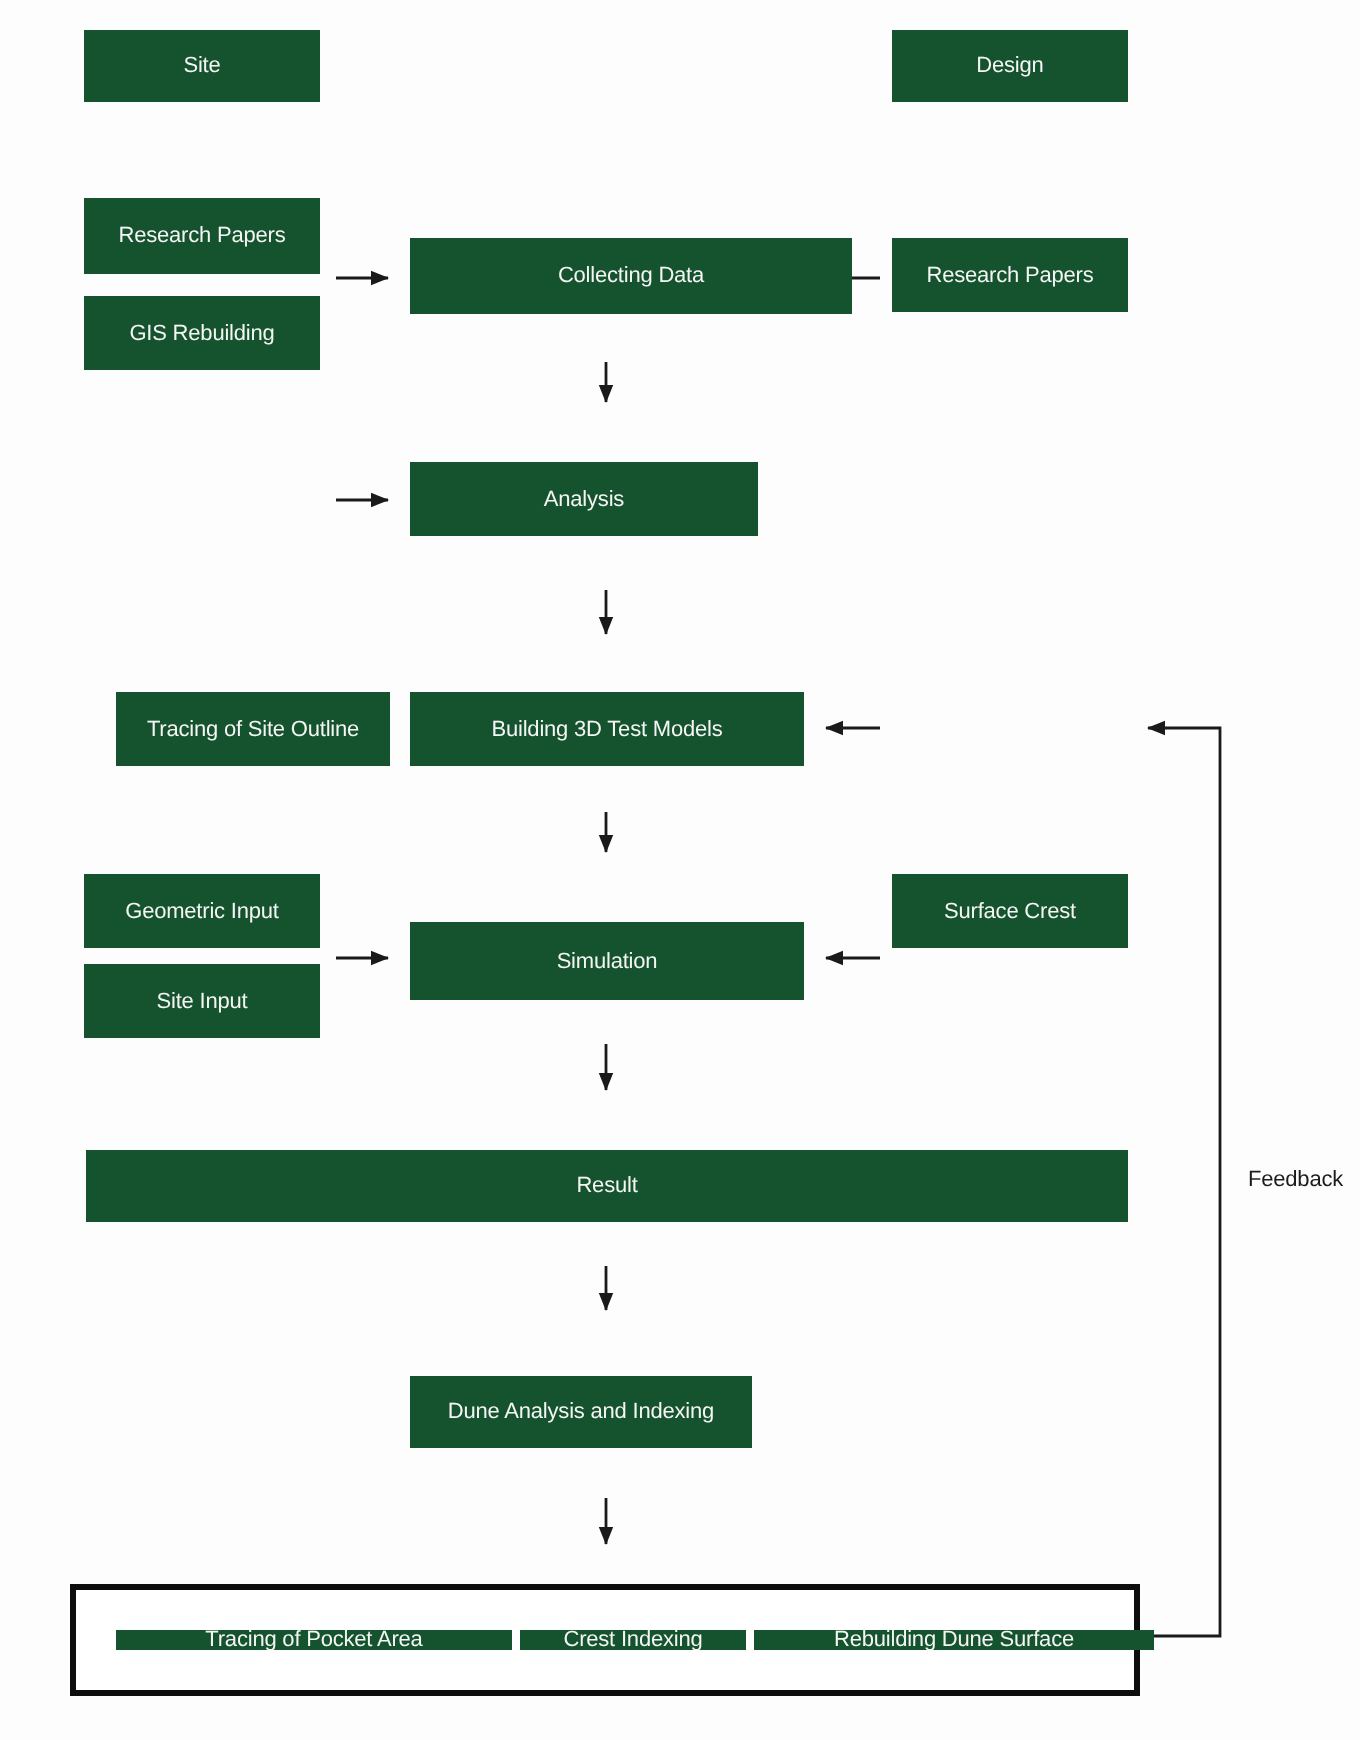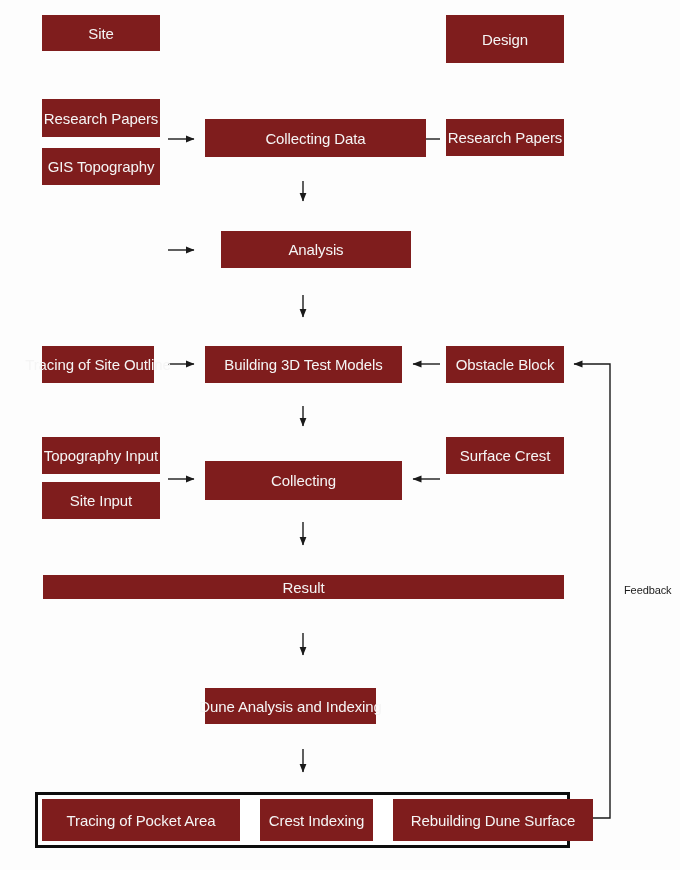--- a/index.html
+++ b/index.html
@@ -10,26 +10,26 @@
   #canvas {
     position: relative;
     width: 680px;
     height: 870px;
     background: #fdfdfd;
     font-family: "Liberation Sans", sans-serif;
     overflow: hidden;
   }
   .box {
     position: absolute;
-    background: #7f1d1d;
+    background: #14532d;
     color: #f5f5f5;
     display: flex;
     align-items: center;
     justify-content: center;
-    font-size: 15px;
+    font-size: 11px;
     letter-spacing: -0.1px;
     text-align: center;
     box-sizing: border-box;
     white-space: nowrap;
   }
   #connector-layer {
     position: absolute;
     left: 0;
     top: 0;
     width: 680px;
@@ -38,23 +38,23 @@
   }
   .output-group {
     position: absolute;
     left: 35px;
     top: 792px;
     width: 535px;
     height: 56px;
     box-sizing: border-box;
     border: 3px solid #0d0d0d;
     background: #ffffff;
-    padding: 4px;
+    padding: 20px;
     display: flex;
-    gap: 20px;
+    gap: 4px;
   }
   .output-group .box {
     position: static;
     flex: none;
     height: 100%;
   }
   .side-label {
     position: absolute;
     font-size: 11px;
     color: #1c1c1c;
@@ -88,39 +88,38 @@
       <line x1="303" y1="406" x2="303" y2="426" marker-end="url(#ah)"></line>
       <line x1="303" y1="522" x2="303" y2="545" marker-end="url(#ah)"></line>
       <line x1="303" y1="633" x2="303" y2="655" marker-end="url(#ah)"></line>
       <line x1="303" y1="749" x2="303" y2="772" marker-end="url(#ah)"></line>
 
       <polyline points="572,818 610,818 610,364 574,364" marker-end="url(#ah)"></polyline>
     </g>
   </svg>
 
   <div class="box" style="left:42px;top:15px;width:118px;height:36px">Site</div>
-  <div class="box" style="left:446px;top:15px;width:118px;height:48px">Design</div>
+  <div class="box" style="left:446px;top:15px;width:118px;height:36px">Design</div>
 
   <div class="box" style="left:42px;top:99px;width:118px;height:38px">Research Papers</div>
-  <div class="box" style="left:42px;top:148px;width:118px;height:37px">GIS Topography</div>
+  <div class="box" style="left:42px;top:148px;width:118px;height:37px">GIS Rebuilding</div>
   <div class="box" style="left:205px;top:119px;width:221px;height:38px">Collecting Data</div>
   <div class="box" style="left:446px;top:119px;width:118px;height:37px">Research Papers</div>
 
-  <div class="box" style="left:221px;top:231px;width:190px;height:37px">Analysis</div>
+  <div class="box" style="left:205px;top:231px;width:174px;height:37px">Analysis</div>
 
-  <div class="box" style="left:42px;top:346px;width:112px;height:37px">Tracing of Site Outline</div>
+  <div class="box" style="left:58px;top:346px;width:137px;height:37px">Tracing of Site Outline</div>
   <div class="box" style="left:205px;top:346px;width:197px;height:37px">Building 3D Test Models</div>
-  <div class="box" style="left:446px;top:346px;width:118px;height:37px">Obstacle Block</div>
 
-  <div class="box" style="left:42px;top:437px;width:118px;height:37px">Topography Input</div>
+  <div class="box" style="left:42px;top:437px;width:118px;height:37px">Geometric Input</div>
   <div class="box" style="left:42px;top:482px;width:118px;height:37px">Site Input</div>
-  <div class="box" style="left:205px;top:461px;width:197px;height:39px">Collecting</div>
+  <div class="box" style="left:205px;top:461px;width:197px;height:39px">Simulation</div>
   <div class="box" style="left:446px;top:437px;width:118px;height:37px">Surface Crest</div>
 
-  <div class="box" style="left:43px;top:575px;width:521px;height:24px">Result</div>
+  <div class="box" style="left:43px;top:575px;width:521px;height:36px">Result</div>
 
   <div class="box" style="left:205px;top:688px;width:171px;height:36px">Dune Analysis and Indexing</div>
 
   <div class="output-group">
     <div class="box" style="width:198px">Tracing of Pocket Area</div>
     <div class="box" style="width:113px">Crest Indexing</div>
     <div class="box" style="width:200px">Rebuilding Dune Surface</div>
   </div>
 
   <div class="side-label" style="left:624px;top:584px">Feedback</div>

